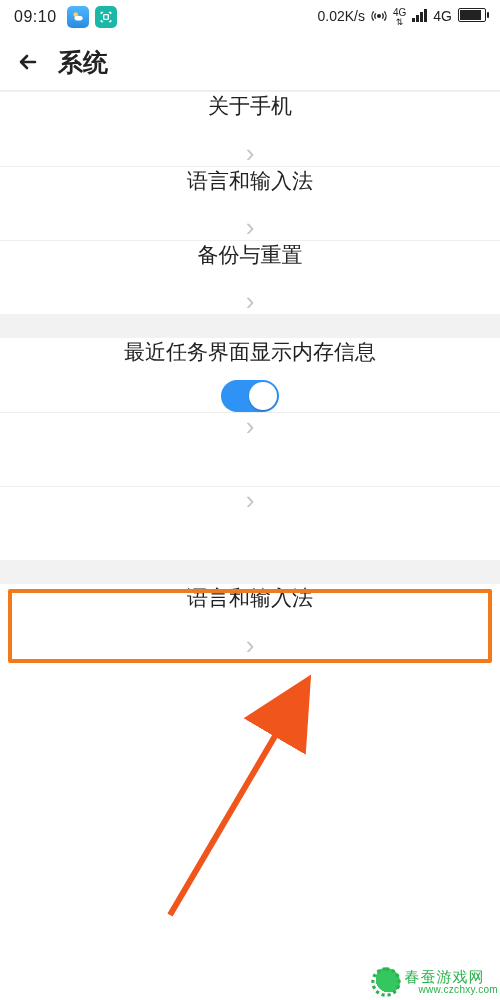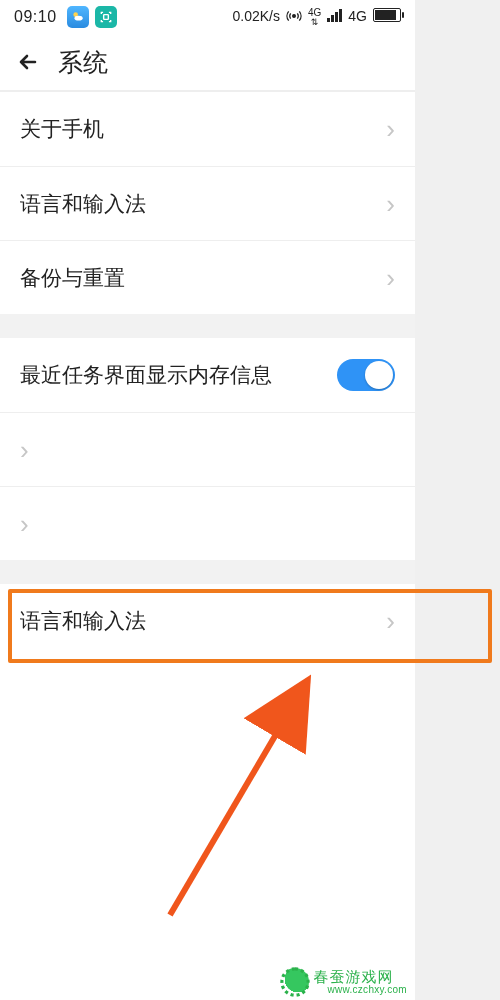--- a/index.html
+++ b/index.html
@@ -1,17 +1,17 @@
 <!DOCTYPE html>
 <html><head>
 <meta charset="utf-8">
 <style>
   * { margin: 0; padding: 0; box-sizing: border-box; }
   html, body { width: 500px; height: 1000px; font-family: -apple-system, "Helvetica Neue", Arial, sans-serif; background: #f0f0f0; overflow: hidden; }
-  .screen { width: 415px; height: 1000px; background: #ffffff; position: relative; }
+  .screen { width: 500px; height: 1000px; background: #ffffff; position: relative; }
 
   
   .status-bar { height: 34px; display: flex; align-items: center; justify-content: space-between; padding: 0 14px; font-size: 16px; color: #222; }
   .status-left { display: flex; align-items: center; gap: 6px; }
   .status-right { display: flex; gap: 6px; font-size: 14px; }
   .time { font-weight: 500; letter-spacing: 0.5px; margin-right: 4px; }
   .app-icon { width: 22px; height: 22px; border-radius: 5px; display: inline-flex; align-items: center; justify-content: center; font-size: 13px; color: #fff; }
   .weather-icon { background: linear-gradient(#4fb6ff,#2a8be0); }
   .scan-icon { background: #1bb7a7; }
   .signal-bars { display: inline-flex; align-items: flex-end; gap: 1px; height: 14px; }
@@ -19,44 +19,44 @@
   .signal-bars span:nth-child(1){height:4px} .signal-bars span:nth-child(2){height:7px}
   .signal-bars span:nth-child(3){height:10px} .signal-bars span:nth-child(4){height:13px}
   .battery { width: 28px; height: 14px; border: 1.5px solid #222; border-radius: 2px; position: relative; }
   .battery::after { content: ""; position: absolute; right: -4px; top: 3px; width: 2px; height: 6px; background: #222; border-radius: 1px; }
   .battery-fill { position: absolute; left: 1px; top: 1px; bottom: 1px; width: 80%; background: #222; }
   .hotspot-icon svg { width: 16px; height: 16px; }
 
   
   .header { height: 56px; display: flex; align-items: center; padding: 0 16px; gap: 18px; font-size: 25px; color: #222; }
   .back-btn { width: 24px; height: 24px; display: flex; align-items: center; justify-content: center; }
-  .header-title { font-weight: 400; }
+  .header-title { font-weight: 700; }
 
   
   .section-gap { height: 24px; background: #f2f2f2; }
   .list { background: #fff; }
-  .row { display: flex; align-items: center; justify-content: space-between; padding: 0 20px; height: 74px; border-top: 1px solid #eee; font-size: 21px; color: #222; }
+  .row { display: flex; align-items: center; justify-content: space-between; padding: 0 20px; height: 74px; border-top: 1px solid #eee; font-size: 21px; color: #222; flex-direction: column; }
   .list .row:first-child { border-top: none; }
   .row-label { }
   .chevron { color: #c6c6c6; font-size: 26px; font-weight: 300; line-height: 1; }
 
   
   .toggle { width: 58px; height: 32px; border-radius: 16px; position: relative; }
   .toggle.on { background: #2f93f6; }
   .toggle .knob { position: absolute; top: 2px; width: 28px; height: 28px; background: #fff; border-radius: 50%; box-shadow: 0 1px 2px rgba(0,0,0,0.25); }
   .toggle.on .knob { right: 2px; }
 
   
   .highlight-box { position: absolute; border: 4px solid #f07a1c; border-radius: 2px; pointer-events: none; }
 
   
   .arrow-annot { position: absolute; pointer-events: none; }
 
   
-  .watermark { position: absolute; right: 8px; bottom: 4px; display: flex; align-items: center; gap: 4px; font-size: 15px; color: #2bb14b; }
+  .watermark { position: absolute; right: 2px; bottom: 4px; display: flex; align-items: center; gap: 4px; font-size: 15px; color: #2bb14b; }
   .watermark .logo { width: 28px; height: 28px; background: radial-gradient(circle at 60% 40%, #35c75f 55%, transparent 56%); border-radius: 50%; position: relative; }
   .watermark .logo::after{ content:""; position:absolute; inset:0; border-radius:50%; border:3px dotted #2bb14b; transform: scale(1.05);}
   .watermark-text { letter-spacing: 1px; font-weight: 500; }
 
   .top-divider { height: 2px; background: #eee; }
 </style>
 </head>
 <body>
 
 <div class="screen">

